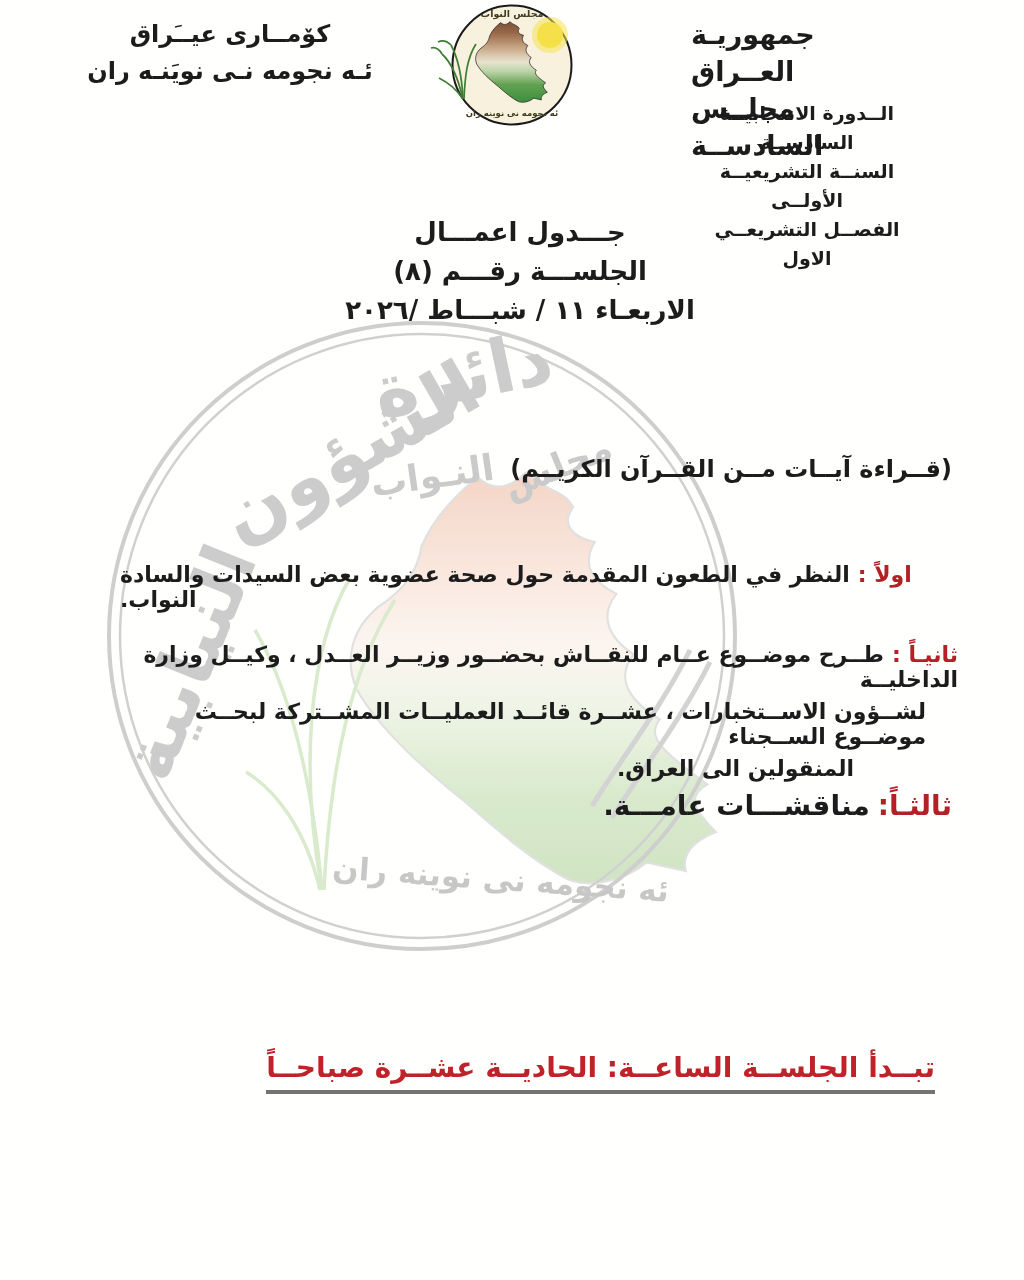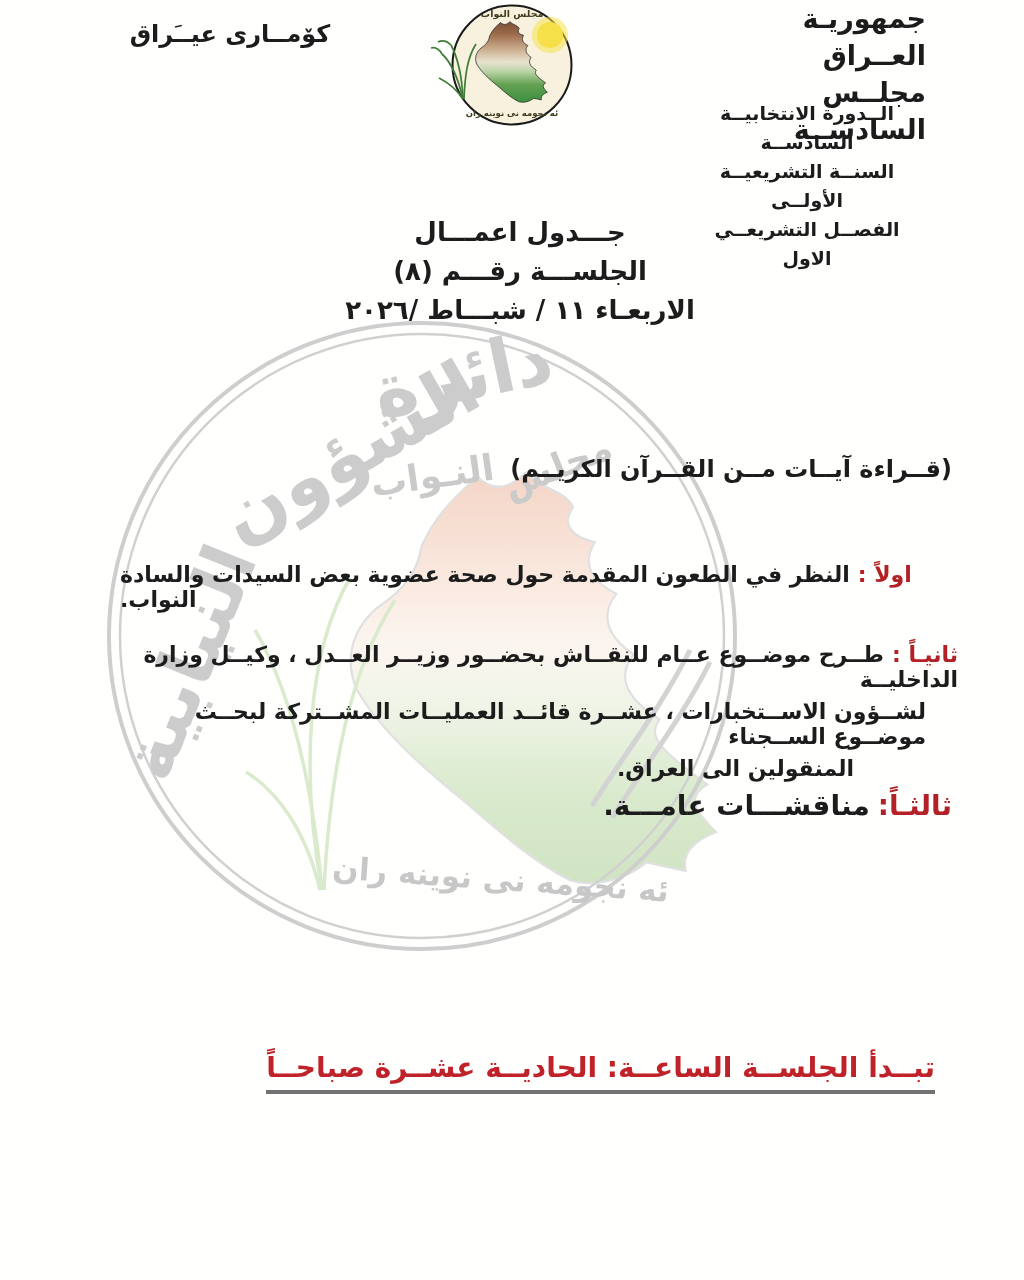--- a/index.html
+++ b/index.html
@@ -11,21 +11,21 @@
     color:#1c1c1c;
     font-weight:bold;
   }
   #page *{box-sizing:border-box;}
   .abs{position:absolute;}
   
   .wm{position:absolute;left:0;top:0;z-index:0;pointer-events:none;}
   .wm text{font-family:"DejaVu Sans",sans-serif;font-weight:bold;}
   .content{position:relative;z-index:1;}
   
-  .hdr-right{right:98px;top:0;width:235px;text-align:right;font-size:27px;line-height:37px;}
+  .hdr-right{right:98px;top:16px;width:235px;text-align:left;font-size:27px;line-height:37px;}
   .session-info{right:103px;top:99px;width:228px;text-align:center;font-size:19px;line-height:29px;}
   .hdr-left{left:80px;top:16px;width:300px;text-align:center;font-size:24px;line-height:37px;}
   
   .title-block{left:0;right:0;top:213px;text-align:center;font-size:26px;line-height:39px;transform:translateX(8px);}
   
   .quran-line{right:72px;top:455px;font-size:24px;}
   .red{color:#b32025;}
   .label{margin-left:8px;}
   .item1{right:66px;top:562px;left:120px;text-align:left;font-size:22px;}
   .item2{right:66px;top:642px;left:100px;text-align:right;font-size:22px;}
@@ -72,20 +72,21 @@
       <text font-size="36" fill="#c5c5c5" text-anchor="middle" transform="translate(562,478) rotate(-22)">مجلس</text>
       <text font-size="36" fill="#c5c5c5" text-anchor="middle" transform="translate(434,488) rotate(-8)">النـواب</text>
       <text font-size="31" fill="#c2c2c2" text-anchor="middle" transform="translate(500,890) rotate(4)">ئه نجومه نى نوينه ران</text>
     </g>
   </svg>
 
   <div class="content">
 
     <div class="abs hdr-left">
       <div>كۆمــارى عيــَراق</div>
+      <div>ئـه نجومه نـى نويَنـه ران</div>
     </div>
 
     <div class="abs hdr-right">
       <div>جمهوريـة العــراق</div>
       <div>مجلــس السادســة</div>
     </div>
 
     <div class="abs session-info">
       <div>الــدورة الانتخابيــة السادســة</div>
       <div>السنــة التشريعيــة الأولــى</div>

